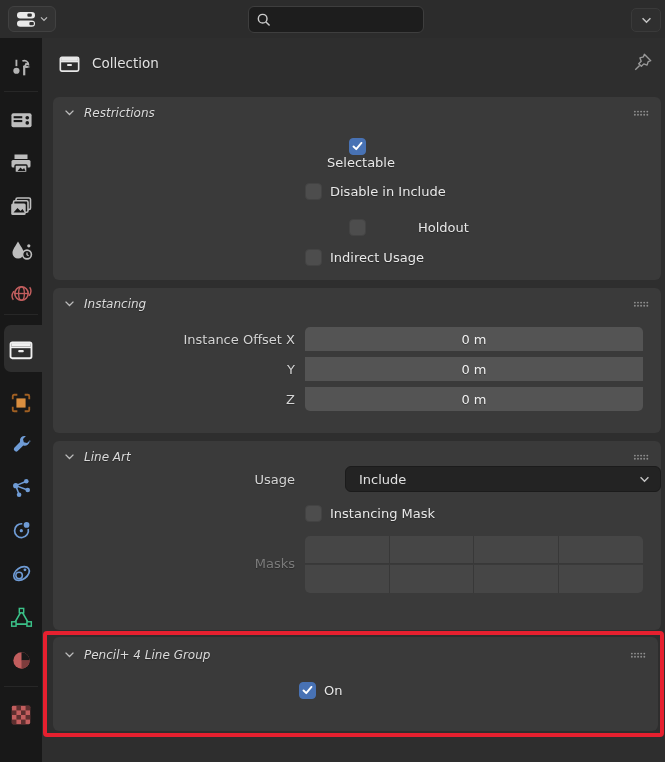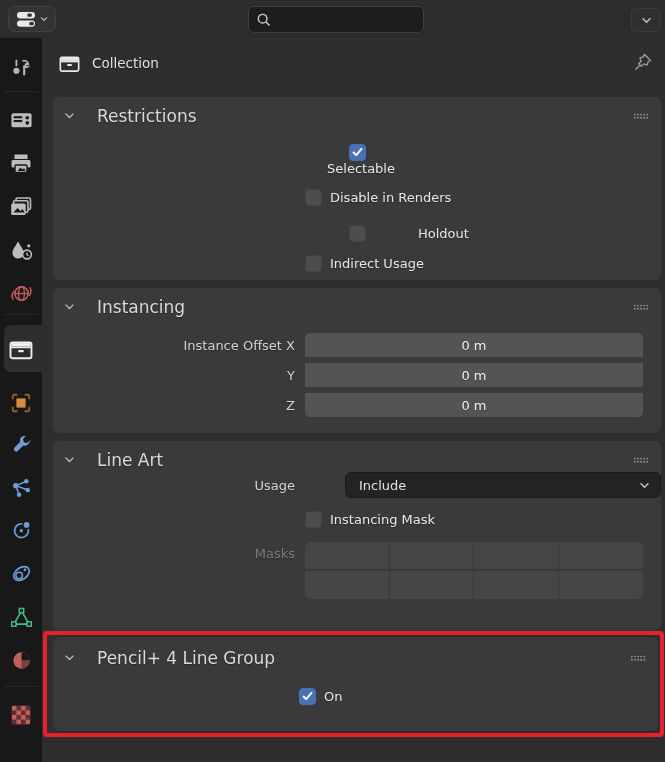--- a/index.html
+++ b/index.html
@@ -34,21 +34,21 @@
   
   .content { position:absolute; top:38px; left:42px; width:623px; height:724px; background:#2e2e2e; }
   .breadcrumb-row { height:50px; display:flex; align-items:center; padding-left:17px; }
   .breadcrumb-title { color:#e2e2e2; font-size:13.5px; margin-left:12px;
     text-shadow:0 1px 1px rgba(0,0,0,.4); }
   .pin { position:absolute; right:12px; top:14px; cursor:pointer; }
 
   .panels { padding:9px 4px 0 11px; }
   .panel { background:#3a3a3a; border-radius:6px; position:relative; }
   .p-head { display:flex; align-items:center; padding:9px 10px 0 11px; cursor:pointer; }
-  .p-title { color:#dadada; font-size:17px; margin-left:22px; text-shadow:0 1px 1px rgba(0,0,0,.35); }
+  .p-title { color:#dadada; font-size:12px; margin-left:9px; text-shadow:0 1px 1px rgba(0,0,0,.35);font-style:italic; }
   .p-dots { margin-left:auto; margin-right:2px; cursor:grab; }
 
   .prow { display:flex; align-items:center; }
   .plabel { width:242px; text-align:right; margin-right:10px; color:#d4d4d4; font-size:13px;
     text-shadow:0 1px 1px rgba(0,0,0,.3); flex:none; }
   .plabel.disabled { color:#7b7b7b; }
   .indent { width:252px; flex:none; }
 
   .checkbox { width:17px; height:17px; border-radius:4px; background:#4d4d4d;
     border:1px solid #434343; display:flex; align-items:center; justify-content:center;
@@ -307,21 +307,21 @@
                 <path d="M1.6 5l3 3 5.8-7" stroke="#ffffff" stroke-width="2.1" fill="none" stroke-linecap="round" stroke-linejoin="round"></path>
               </svg>
           </span>
           <span class="chk-label">Selectable</span>
         </div>
         <div class="prow" style="margin-top:13px;">
           <span class="indent"></span>
           <span class="checkbox">
             
           </span>
-          <span class="chk-label">Disable in Renders</span>
+          <span class="chk-label">Disable in Include</span>
         </div>
         <div class="spacer6"></div>
         <div class="prow" style="margin-top:13px;gap:44px;">
           <span class="indent"></span>
           <span class="checkbox">
             
           </span>
           <span class="chk-label">Holdout</span>
         </div>
         <div class="prow" style="margin-top:13px;">
@@ -399,21 +399,21 @@
           </div>
         </div>
         <div class="prow" style="margin-top:13px;">
           <span class="indent"></span>
           <span class="checkbox">
             
           </span>
           <span class="chk-label">Instancing Mask</span>
         </div>
         <div class="prow" style="margin-top:14px; align-items:flex-start;">
-          <span class="plabel disabled" style="margin-top:4px;">Masks</span>
+          <span class="plabel disabled" style="margin-top:20px;">Masks</span>
           <div class="mask-grid">
             <div class="mask-row r1">
               <div class="mask-cell"></div>
               <div class="mask-cell"></div>
               <div class="mask-cell"></div>
               <div class="mask-cell"></div>
             </div>
             <div class="mask-row r2">
               <div class="mask-cell"></div>
               <div class="mask-cell"></div>

